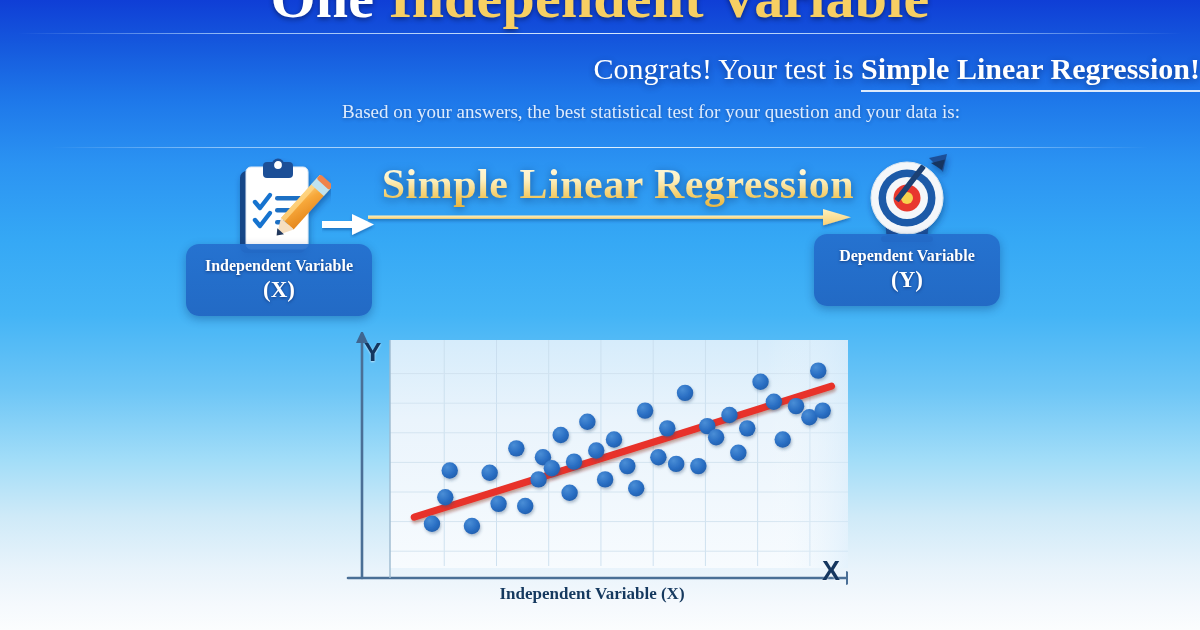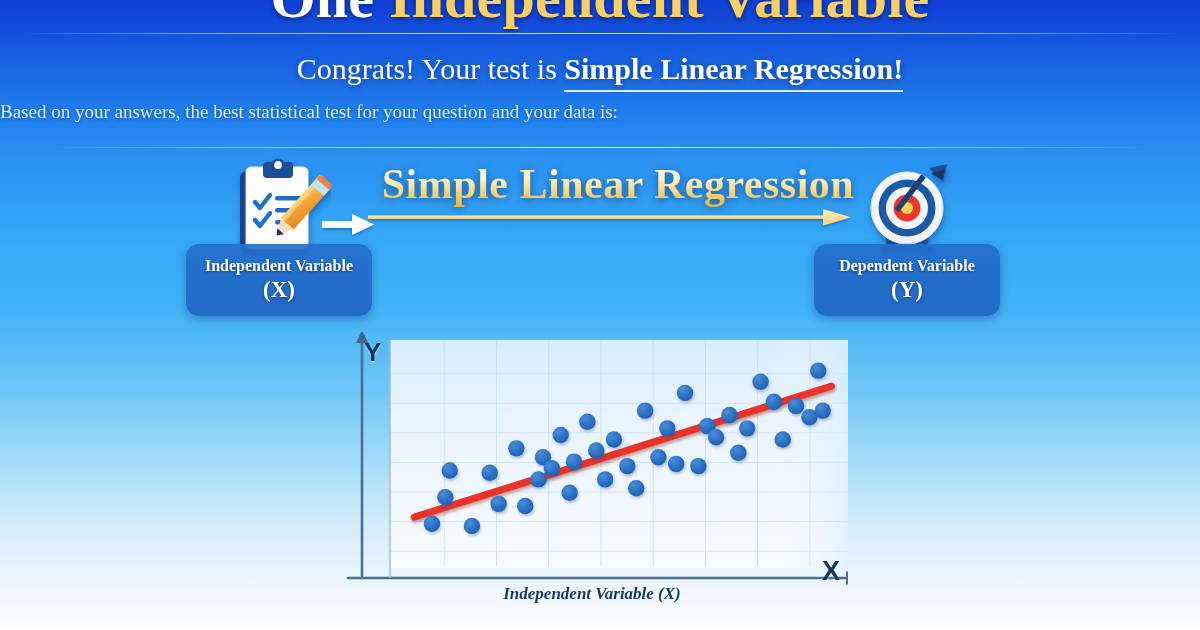--- a/index.html
+++ b/index.html
@@ -43,33 +43,33 @@
     position:absolute; left:50%; transform:translateX(-50%);
     height:1px; pointer-events:none;
   }
   .div-1 { top:33px; width:1164px;
     background:linear-gradient(90deg,rgba(255,255,255,0) 0%,rgba(190,222,255,.75) 18%,rgba(225,240,255,.95) 50%,rgba(190,222,255,.75) 82%,rgba(255,255,255,0) 100%); }
   .div-2 { top:147px; width:1096px;
     background:linear-gradient(90deg,rgba(255,255,255,0) 0%,rgba(200,228,255,.65) 16%,rgba(235,246,255,.95) 50%,rgba(200,228,255,.65) 84%,rgba(255,255,255,0) 100%); }
 
   
   .congrats {
-    position:absolute; top:52px; left:0; width:1200px; text-align:center;
+    position:absolute; top:52px; left:0; width:1200px; text-align:right;
     color:#ffffff; font-size:30px; white-space:nowrap;
     font-family:"Liberation Serif", serif;
     text-shadow:0 2px 6px rgba(0,20,70,.45);
   }
   .congrats .strong { font-weight:bold; position:relative; }
   .congrats .strong .ul {
     position:absolute; left:0; right:0; bottom:-7px; height:2px;
     background:rgba(255,255,255,.85);
   }
 
   .subline {
-    position:absolute; top:101px; left:0; width:960px; text-align:left;
+    position:absolute; top:101px; left:0; width:960px; text-align:right;
     color:#e8f2ff; font-size:19px; white-space:nowrap;
     font-family:"Liberation Serif", serif;
     text-shadow:0 1px 4px rgba(0,20,70,.4);
     opacity:.95;
   }
 
   
   .flow-title {
     position:absolute; top:160px; left:18px; width:1200px; text-align:center;
     font-size:42px; font-weight:bold; white-space:nowrap;
@@ -82,21 +82,21 @@
   }
 
   
   .white-arrow { position:absolute; left:322px; top:212px; }
   
   .gold-arrow  { position:absolute; left:368px; top:206px; }
 
   
   .node { position:absolute; width:186px; text-align:center; }
   .node-left  { left:186px; top:158px; }
-  .node-right { left:814px; top:158px; }
+  .node-right { left:814px; top:148px; }
 
   .node-icon { height:104px; display:flex; align-items:flex-end; justify-content:center; }
 
   .node-box {
     position:relative; margin-top:-18px;
     background:linear-gradient(180deg,rgba(36,110,205,.92) 0%,rgba(30,96,190,.88) 100%);
     border-radius:13px;
     padding:13px 8px 13px;
     box-shadow:0 3px 10px rgba(0,30,90,.32);
   }
@@ -124,21 +124,20 @@
   }
   .y-letter { left:364px; top:337px; font-size:26px; }
   .x-letter { left:822px; top:556px; font-size:27px; }
 
   .x-caption {
     position:absolute; left:336px; top:584px; width:512px; text-align:center;
     color:#15395f; font-size:17px; font-weight:bold;
     font-family:"Liberation Serif", serif;
     text-shadow:0 1px 2px rgba(255,255,255,.55);
     white-space:nowrap;
-    font-style:italic;
   }
 </style>
 </head>
 <body>
 
 <div id="stage">
 
   <div class="top-title">
     <span class="w1">One</span>
     <span class="w2">Independent Variable</span>

